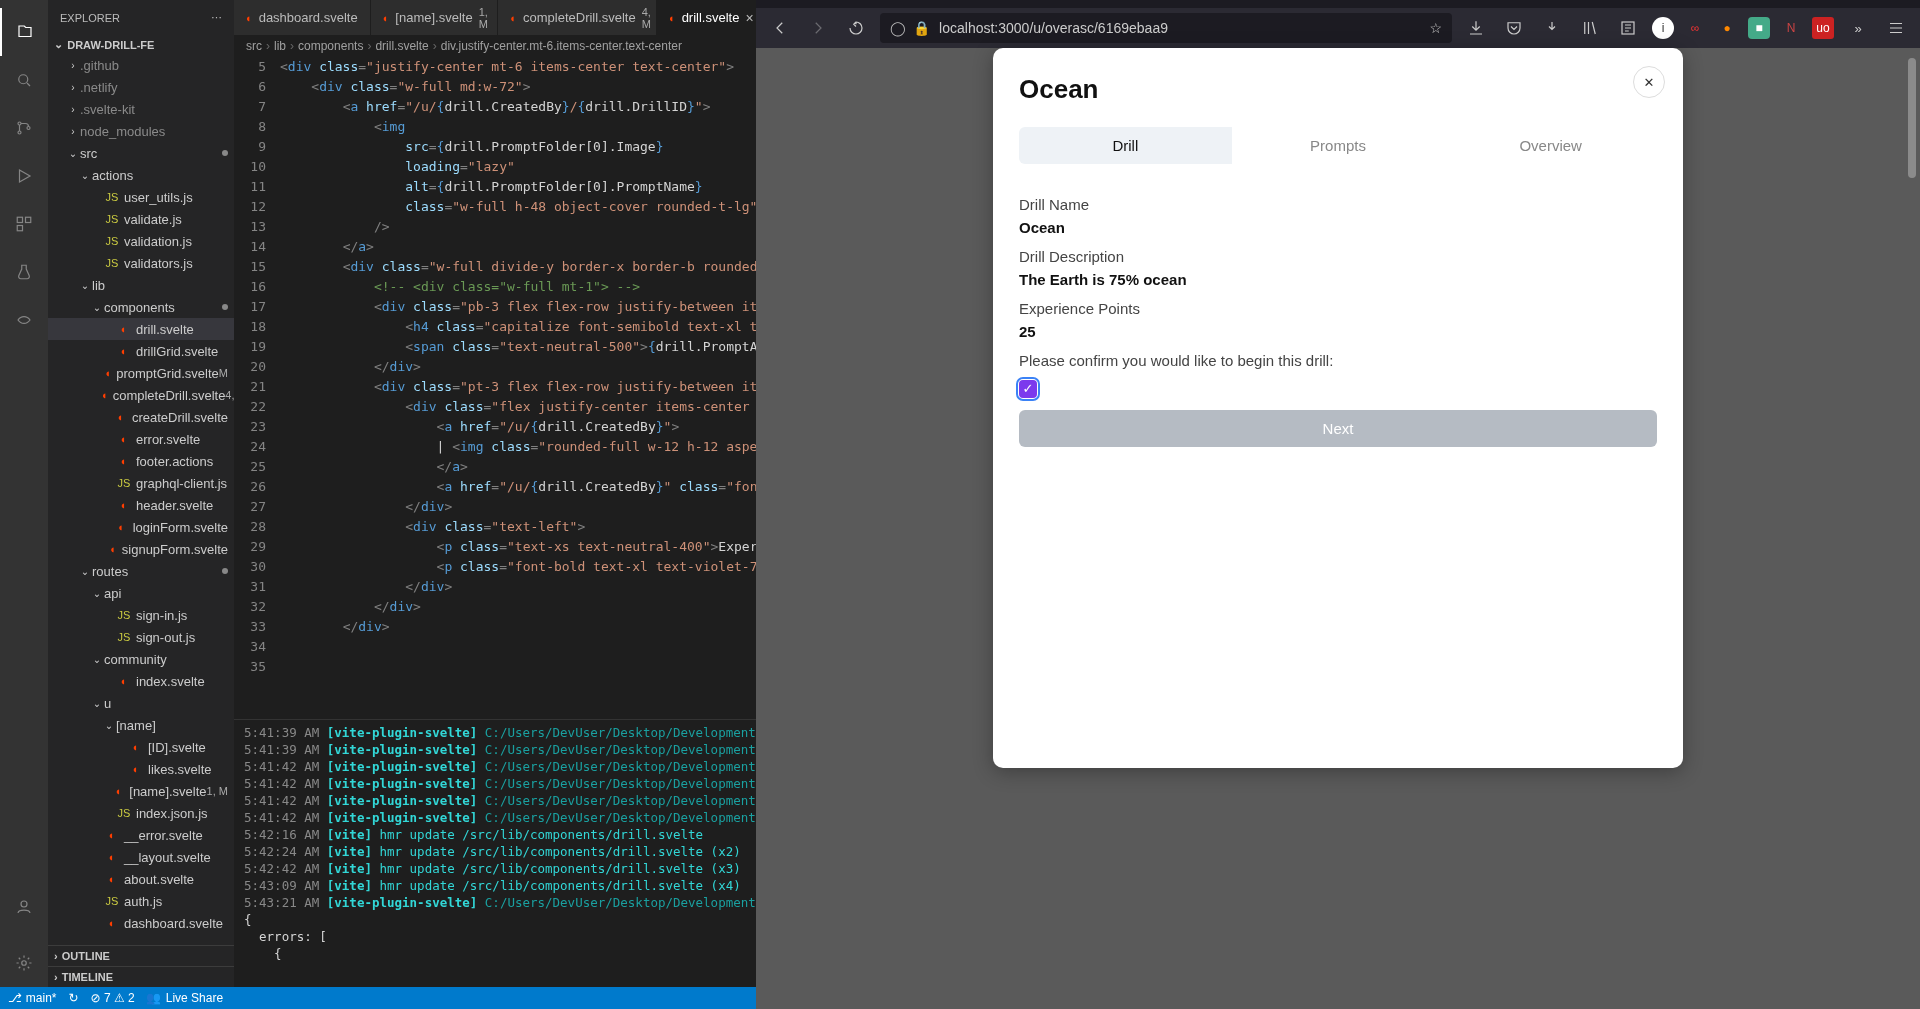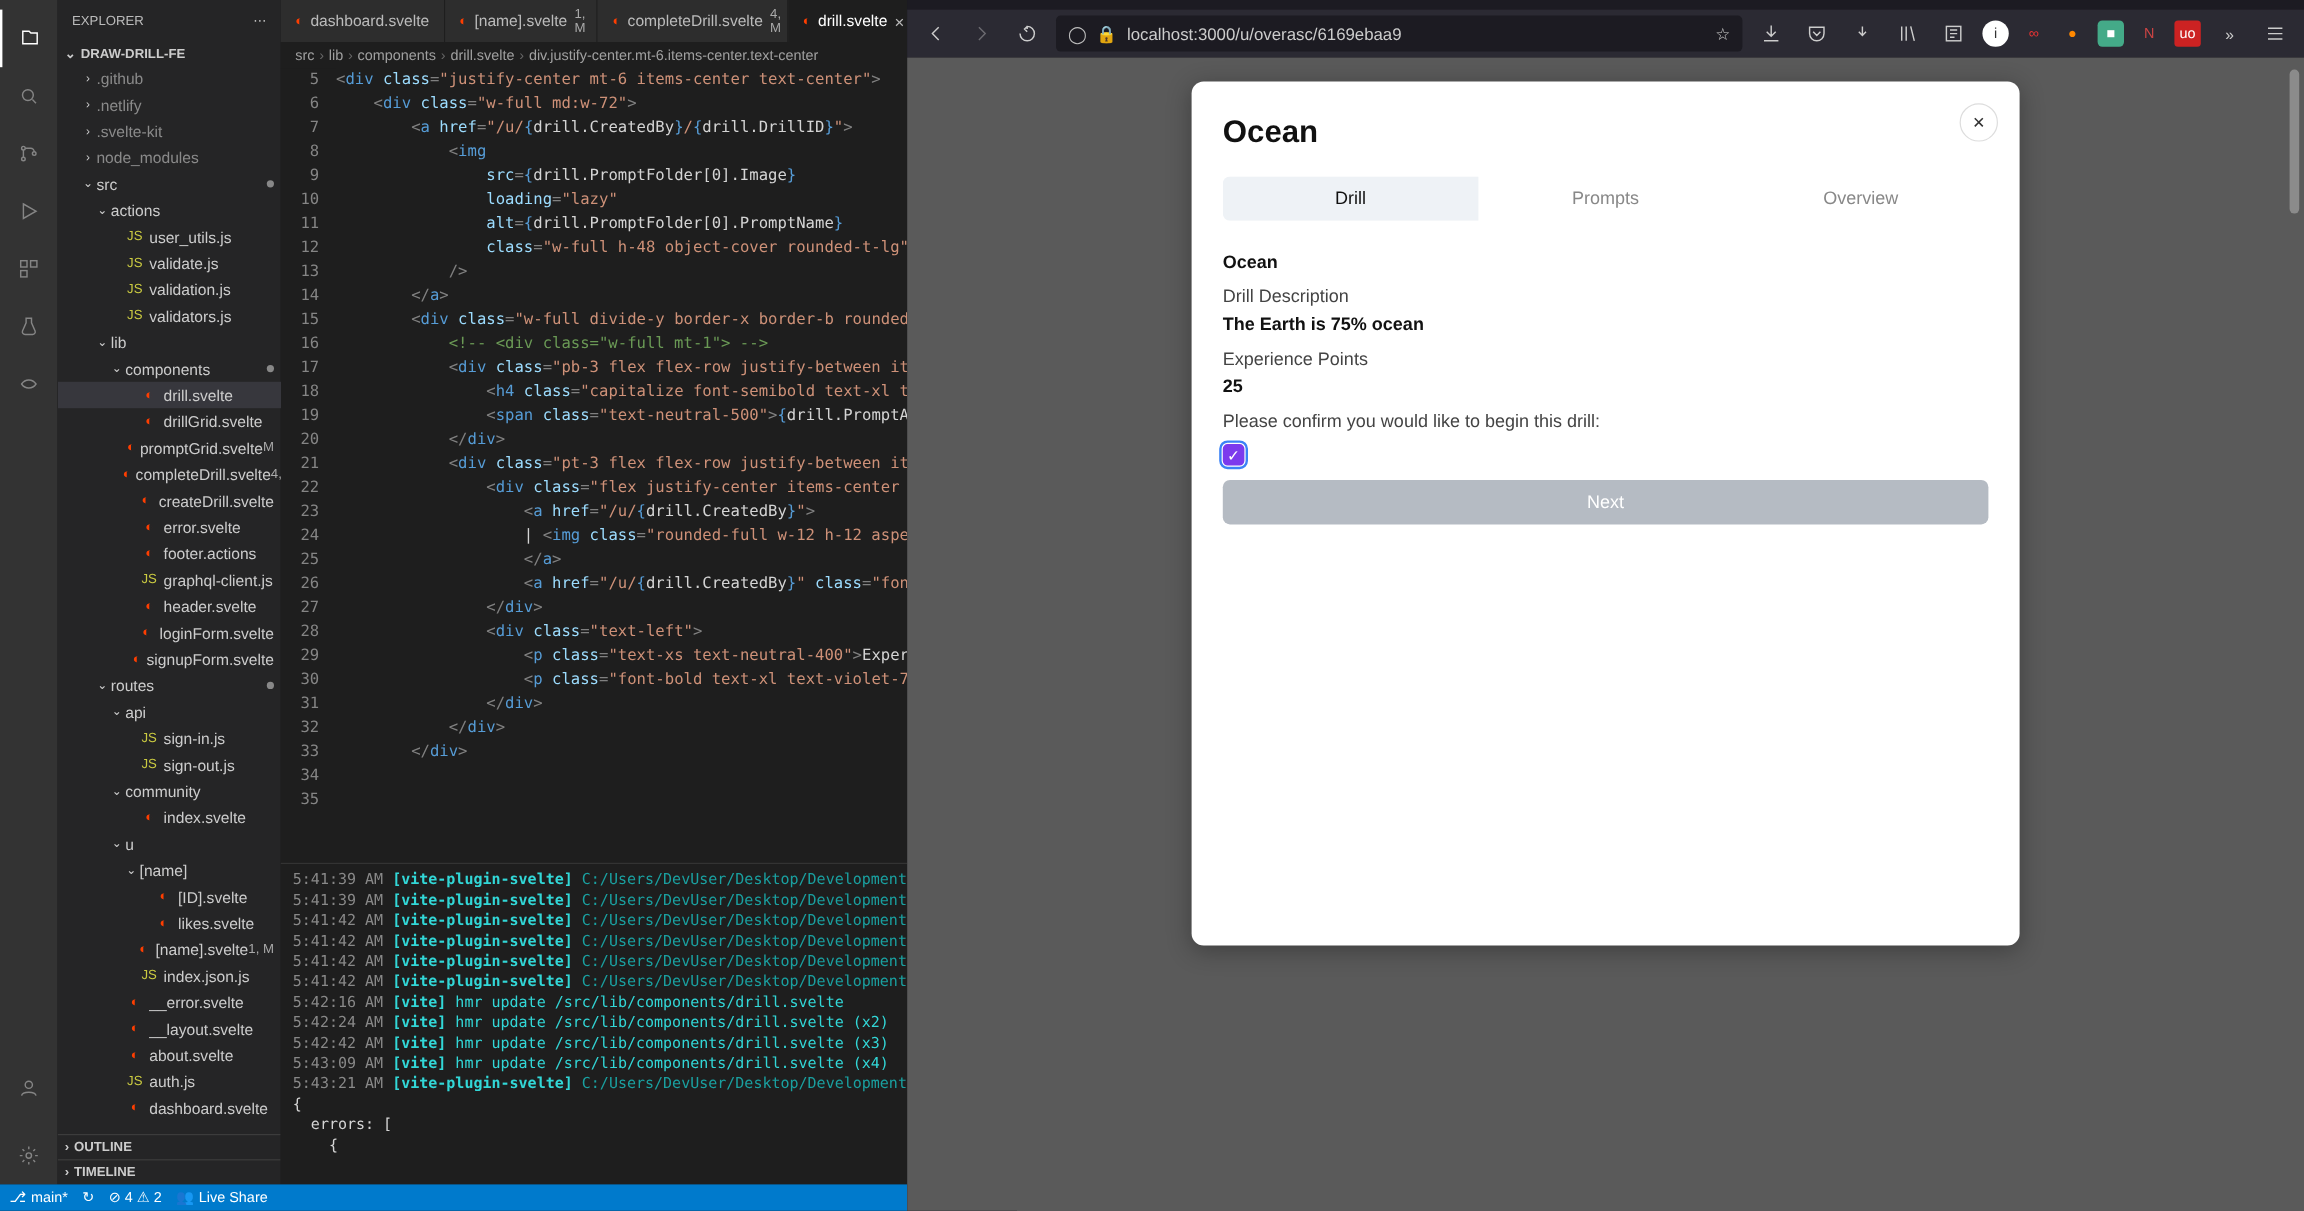--- a/index.html
+++ b/index.html
@@ -243,21 +243,20 @@
 .ff-ext {
   width: 22px; height: 22px;
   border-radius: 4px;
   display: flex; align-items: center; justify-content: center;
   font-size: 12px;
 }
 .ff-content {
   flex: 1;
   background: #5a5a5a;
   position: relative;
-  padding: 20px;
 }
 
 
 .modal {
   background: #fff;
   border-radius: 10px;
   width: 690px;
   margin: 0 auto;
   height: 720px;
   position: relative;
@@ -649,21 +648,21 @@
 
       <div class="panel">
         <div class="term" id="term"><div><span class="ts">5:41:39 AM </span><span class="vite">[vite-plugin-svelte]</span><span class="path"> C:/Users/DevUser/Desktop/DevelopmentEnvironment/draw-drill-f</span></div><div><span class="ts">5:41:39 AM </span><span class="vite">[vite-plugin-svelte]</span><span class="path"> C:/Users/DevUser/Desktop/DevelopmentEnvironment/draw-drill-f</span></div><div><span class="ts">5:41:42 AM </span><span class="vite">[vite-plugin-svelte]</span><span class="path"> C:/Users/DevUser/Desktop/DevelopmentEnvironment/draw-drill-f</span></div><div><span class="ts">5:41:42 AM </span><span class="vite">[vite-plugin-svelte]</span><span class="path"> C:/Users/DevUser/Desktop/DevelopmentEnvironment/draw-drill-f</span></div><div><span class="ts">5:41:42 AM </span><span class="vite">[vite-plugin-svelte]</span><span class="path"> C:/Users/DevUser/Desktop/DevelopmentEnvironment/draw-drill-f</span></div><div><span class="ts">5:41:42 AM </span><span class="vite">[vite-plugin-svelte]</span><span class="path"> C:/Users/DevUser/Desktop/DevelopmentEnvironment/draw-drill-f</span></div><div><span class="ts">5:42:16 AM </span><span class="vite">[vite]</span><span class="ar"> hmr update /src/lib/components/drill.svelte</span></div><div><span class="ts">5:42:24 AM </span><span class="vite">[vite]</span><span class="ar"> hmr update /src/lib/components/drill.svelte (x2)</span></div><div><span class="ts">5:42:42 AM </span><span class="vite">[vite]</span><span class="ar"> hmr update /src/lib/components/drill.svelte (x3)</span></div><div><span class="ts">5:43:09 AM </span><span class="vite">[vite]</span><span class="ar"> hmr update /src/lib/components/drill.svelte (x4)</span></div><div><span class="ts">5:43:21 AM </span><span class="vite">[vite-plugin-svelte]</span><span class="path"> C:/Users/DevUser/Desktop/DevelopmentEnvironment/draw-drill-f</span></div><div class="kw">{</div><div class="kw">  errors: [</div><div class="kw">    {</div></div>
       </div>
     </div>
   </div>
 
   <div class="status">
     <span class="sp">⎇ <span>main*</span></span>
     <span class="sp">↻</span>
-    <span class="sp">⊘ 4 ⚠ 2</span>
+    <span class="sp">⊘ 7 ⚠ 2</span>
     <span class="sp">👥 <span>Live Share</span></span>
     <span class="grow"></span>
   </div>
 </div>
 
 <div class="browser">
   <div class="ff-tabbar"></div>
   <div class="ff-toolbar">
     <div class="ff-btn">
         <svg viewBox="0 0 24 24">
@@ -731,20 +730,21 @@
     <div class="modal">
       <div class="modal-inner">
         <div class="modal-title">Ocean</div>
         <div class="modal-close">✕</div>
         <div class="modal-tabs" id="modal-tabs">
             <div class="modal-tab active">Drill</div>
             <div class="modal-tab">Prompts</div>
             <div class="modal-tab">Overview</div>
           </div>
         <div class="modal-body">
+          <div class="m-label">Drill Name</div>
           <div class="m-value">Ocean</div>
           <div class="m-label">Drill Description</div>
           <div class="m-value">The Earth is 75% ocean</div>
           <div class="m-label">Experience Points</div>
           <div class="m-value">25</div>
           <div class="m-label">Please confirm you would like to begin this drill:</div>
           <div class="m-check-wrap">
             <span class="m-check">✓</span>
           </div>
           <button class="m-next">Next</button>

